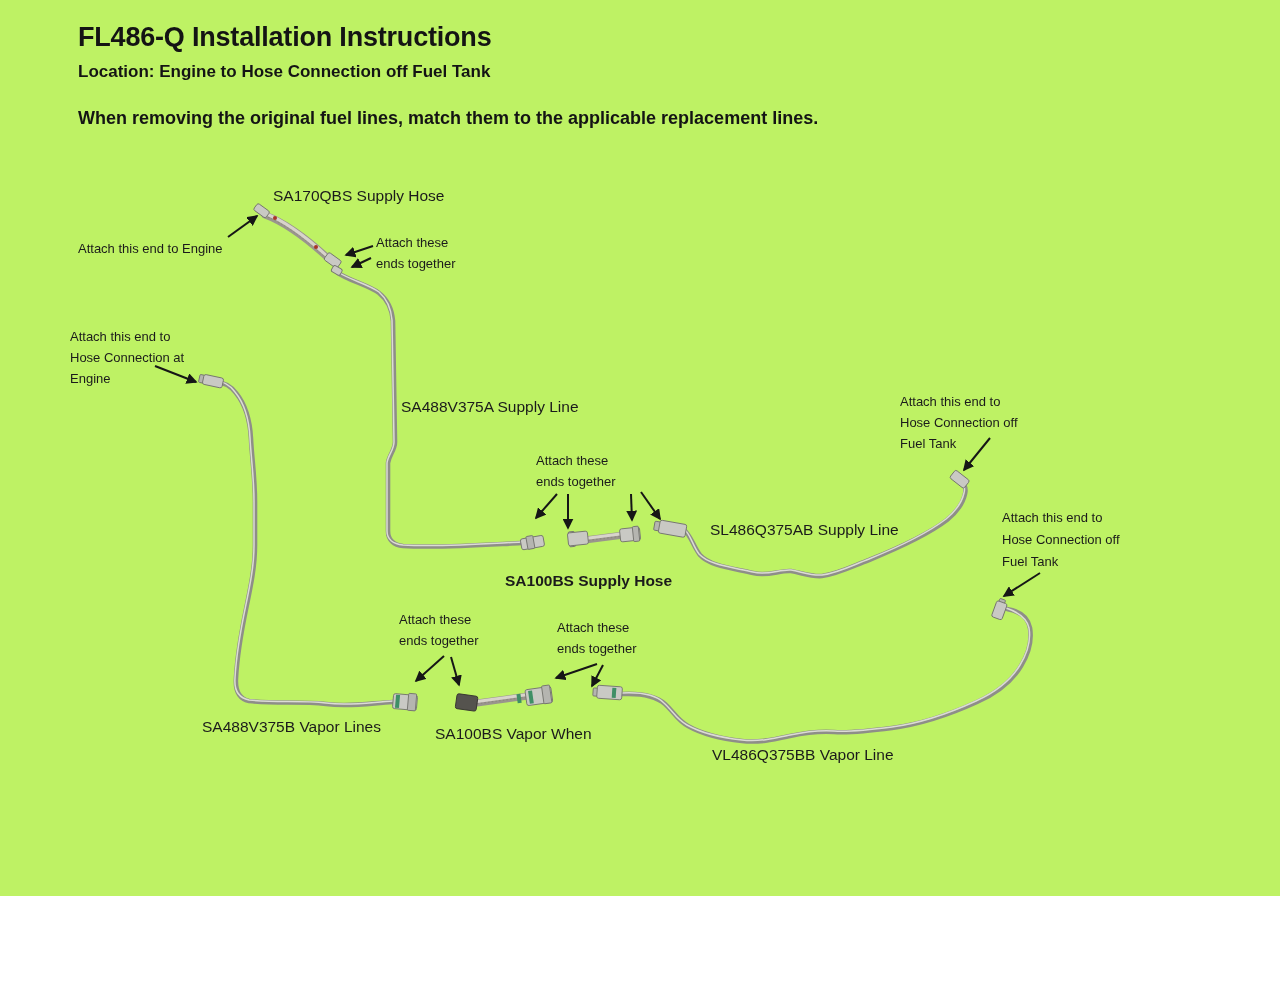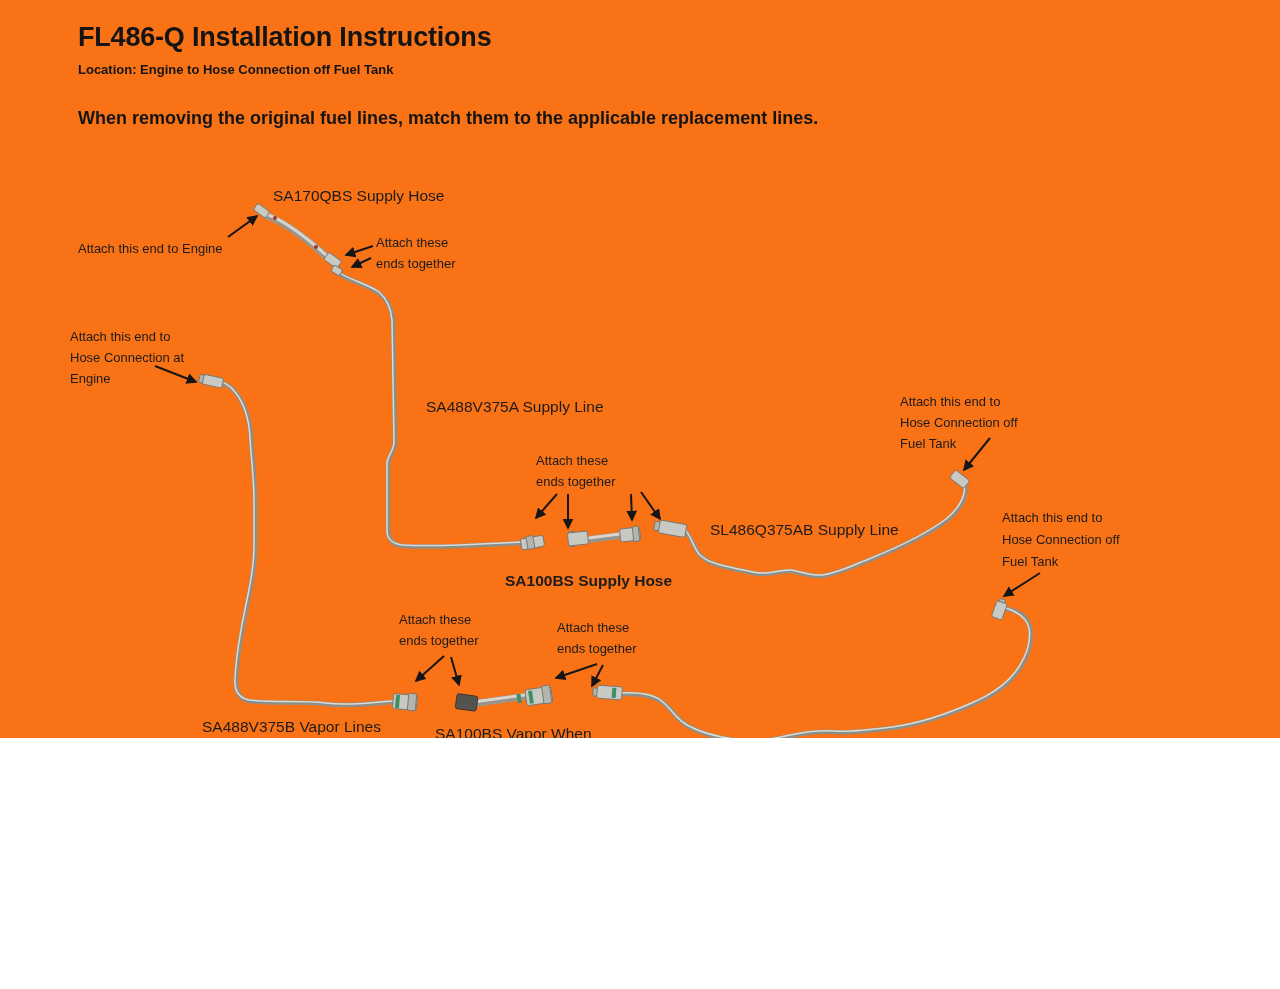--- a/index.html
+++ b/index.html
@@ -2,26 +2,26 @@
 <html style="--tube: #8e8e88; --green-band: #3f8f66; --red-dot: #a83427; --arrow: #161616;"><head>
 <meta charset="utf-8">
 <style>
   :root{
     --tube:#8e8e88; --tube-hl:#dcdcd6; --braid:#9a958d; --braid-hl:#d8d4cb;
     --fit:#c9c9c4; --fit-edge:#74746e; --fit-dark:#55534e;
     --green-band:#3f8f66; --red-dot:#a83427; --arrow:#161616; --ink:#141414;
   }
   html,body{margin:0;padding:0;background:#ffffff;}
   .page{
-    position:relative; width:1280px; height:738px; background:#f97316;
+    position:relative; width:1280px; height:896px; background:#bef264;
     font-family:"Liberation Sans", sans-serif; color:var(--ink); overflow:hidden;
   }
   .abs{position:absolute; white-space:nowrap;}
   .title{font-size:27px; font-weight:bold; letter-spacing:-0.2px;}
-  .subtitle{font-size:13px; font-weight:bold;}
+  .subtitle{font-size:17px; font-weight:bold;}
   .intro{font-size:18px; font-weight:bold;}
   .note{font-size:16px; font-weight:bold; line-height:24px;}
   .plabel{font-size:15.5px; color:#1b1b1b;}
   .ann{font-size:13px; line-height:21px; color:#1b1b1b;}
   svg.art{position:absolute; left:0; top:0;}
   .tube{fill:none; stroke:var(--tube); stroke-width:4.6; stroke-linecap:round; stroke-linejoin:round;}
   .tube-hl{fill:none; stroke:var(--tube-hl); stroke-width:1.5; stroke-linecap:round; stroke-linejoin:round;}
   .braid{fill:none; stroke:var(--braid); stroke-width:7; stroke-linecap:round;}
   .braid-hl{fill:none; stroke:var(--braid-hl); stroke-width:3; stroke-linecap:round;}
   .braid-tx{fill:none; stroke:#847e74; stroke-width:3; stroke-dasharray:1.5 2.2; opacity:.55;}
@@ -156,21 +156,21 @@
       <line class="arrow" x1="597" y1="664" x2="556" y2="678" marker-end="url(#ah)"></line>
       <line class="arrow" x1="603" y1="665" x2="592" y2="686" marker-end="url(#ah)"></line>
     </g>
   </svg>
 
   <div class="abs title" style="left:78px; top:22px;">FL486-Q Installation Instructions</div>
   <div class="abs subtitle" style="left:78px; top:62px;">Location: Engine to Hose Connection off Fuel Tank</div>
   <div class="abs intro" style="left:78px; top:108px;">When removing the original fuel lines, match them to the applicable replacement lines.</div>
 
   <div class="abs plabel" style="left:273px; top:187px;text-align:right;">SA170QBS Supply Hose</div>
-  <div class="abs plabel" style="left:426px; top:398px;">SA488V375A Supply Line</div>
+  <div class="abs plabel" style="left:401px; top:398px;">SA488V375A Supply Line</div>
   <div class="abs plabel" style="left:505px; top:572px;font-weight:bold;">SA100BS Supply Hose</div>
   <div class="abs plabel" style="left:710px; top:521px;">SL486Q375AB Supply Line</div>
   <div class="abs plabel" style="left:202px; top:718px;">SA488V375B Vapor Lines</div>
   <div class="abs plabel" style="left:435px; top:725px;">SA100BS Vapor When</div>
   <div class="abs plabel" style="left:712px; top:746px;">VL486Q375BB Vapor Line</div>
 
   <div class="abs ann" style="left:78px; top:238px;">
     <div>Attach this end to Engine</div>
   </div>
 

